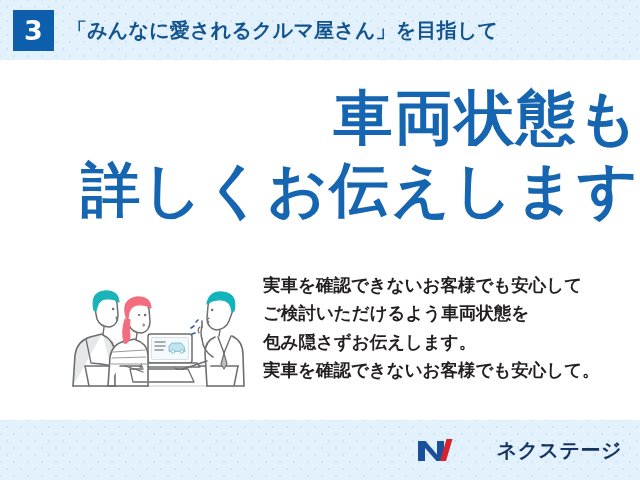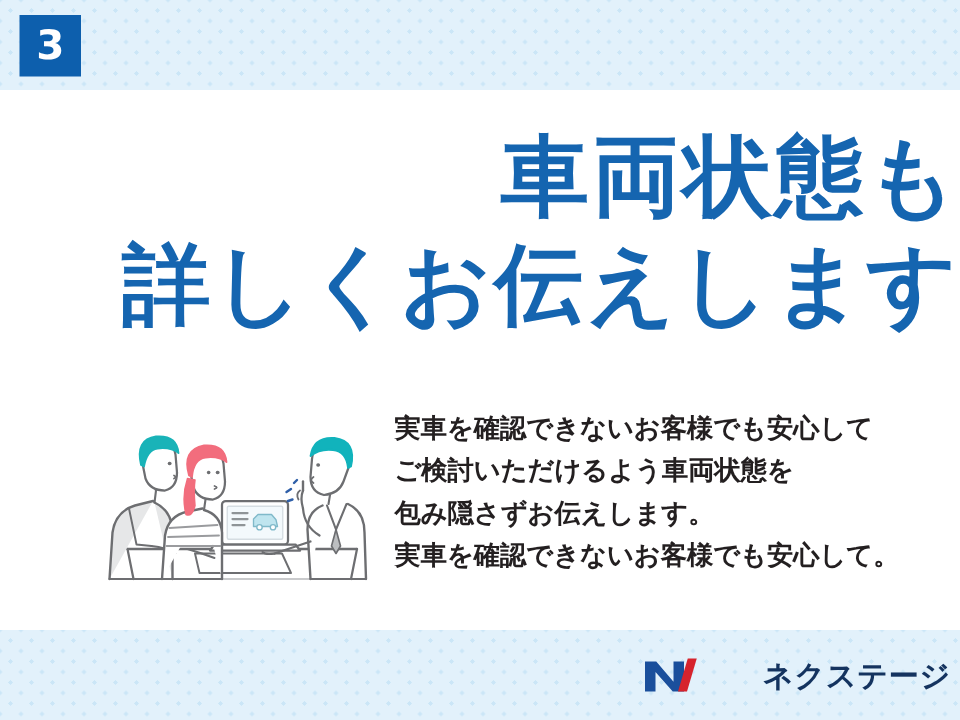--- a/index.html
+++ b/index.html
@@ -67,37 +67,38 @@
     padding-top:6px;
   }
   #bodytext div{display:block;}
 
   
   #footer{
     position:absolute;left:0;top:420px;width:640px;height:60px;
     display:flex;align-items:center;justify-content:flex-end;
   }
   #logo{
-    display:flex;align-items:center;margin-right:6px;gap:36px;
+    display:flex;align-items:center;margin-right:18px;gap:36px;
   }
   #logo-mark{width:38px;height:26px;flex:0 0 auto;}
   #logo-text{
     margin-left:7px;color:#14335f;font-weight:bold;font-size:20px;
     letter-spacing:.5px;white-space:nowrap;
   }
 </style>
 </head>
 <body>
 
 <div id="stage">
 
   <div id="header">
     <div id="badge">
       <span>3</span>
     </div>
+    <div id="header-title">「みんなに愛されるクルマ屋さん」を目指して</div>
   </div>
 
   <div id="card">
 
     <div id="headline">
       <span class="l1">車両状態も</span>
       <span class="l2">詳しくお伝えします</span>
     </div>
 
     <div id="lower">

